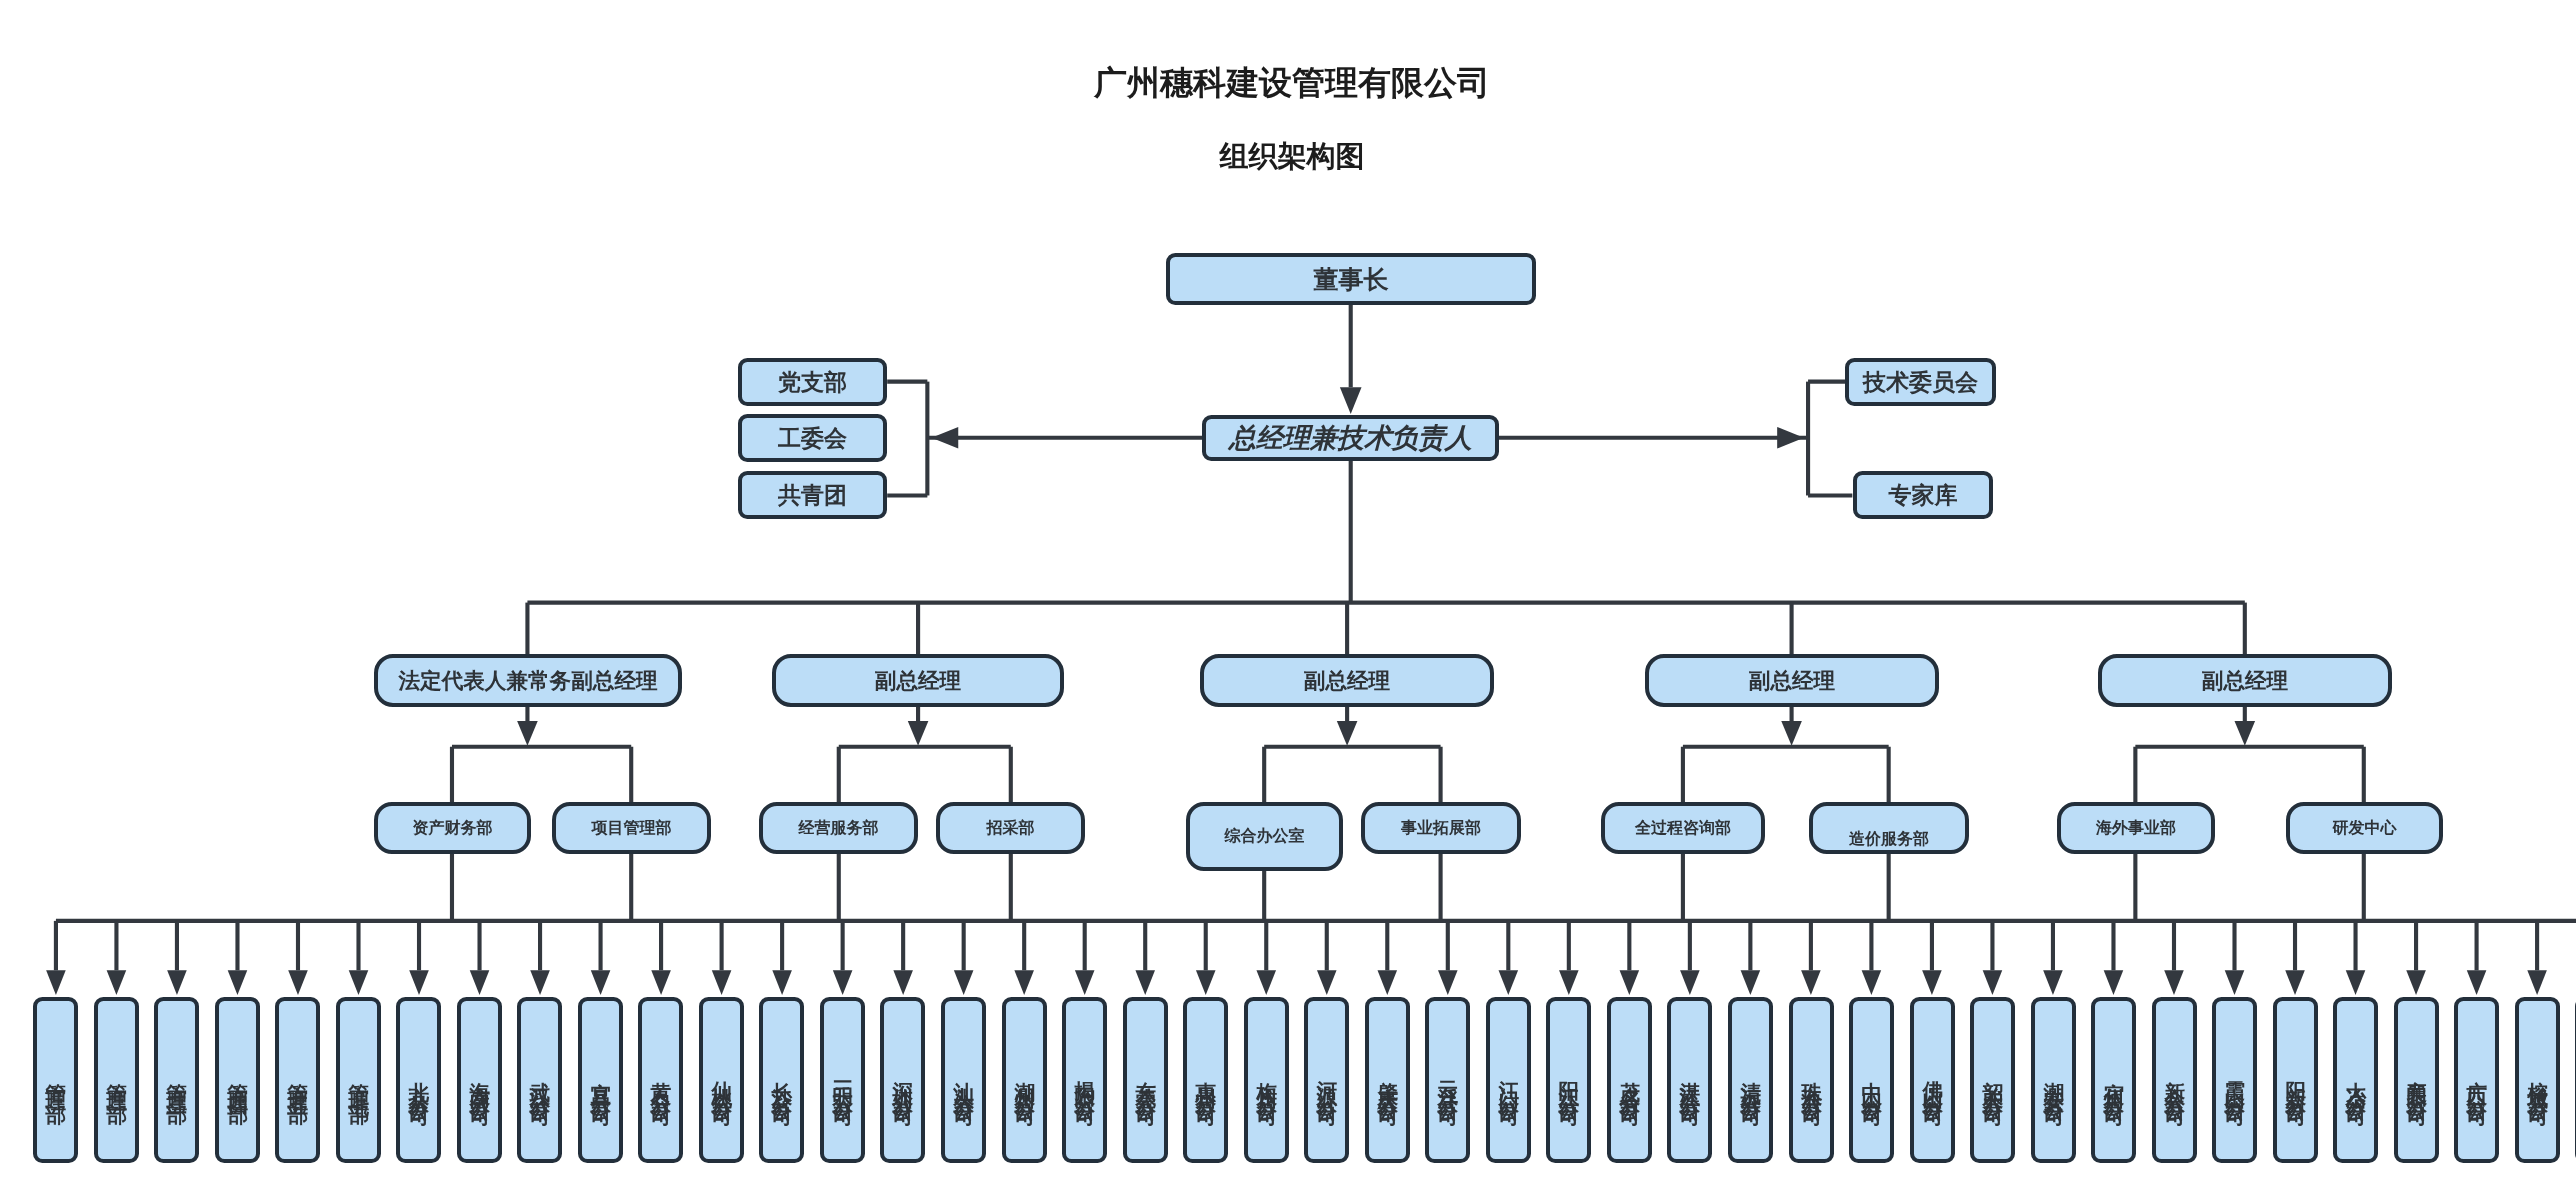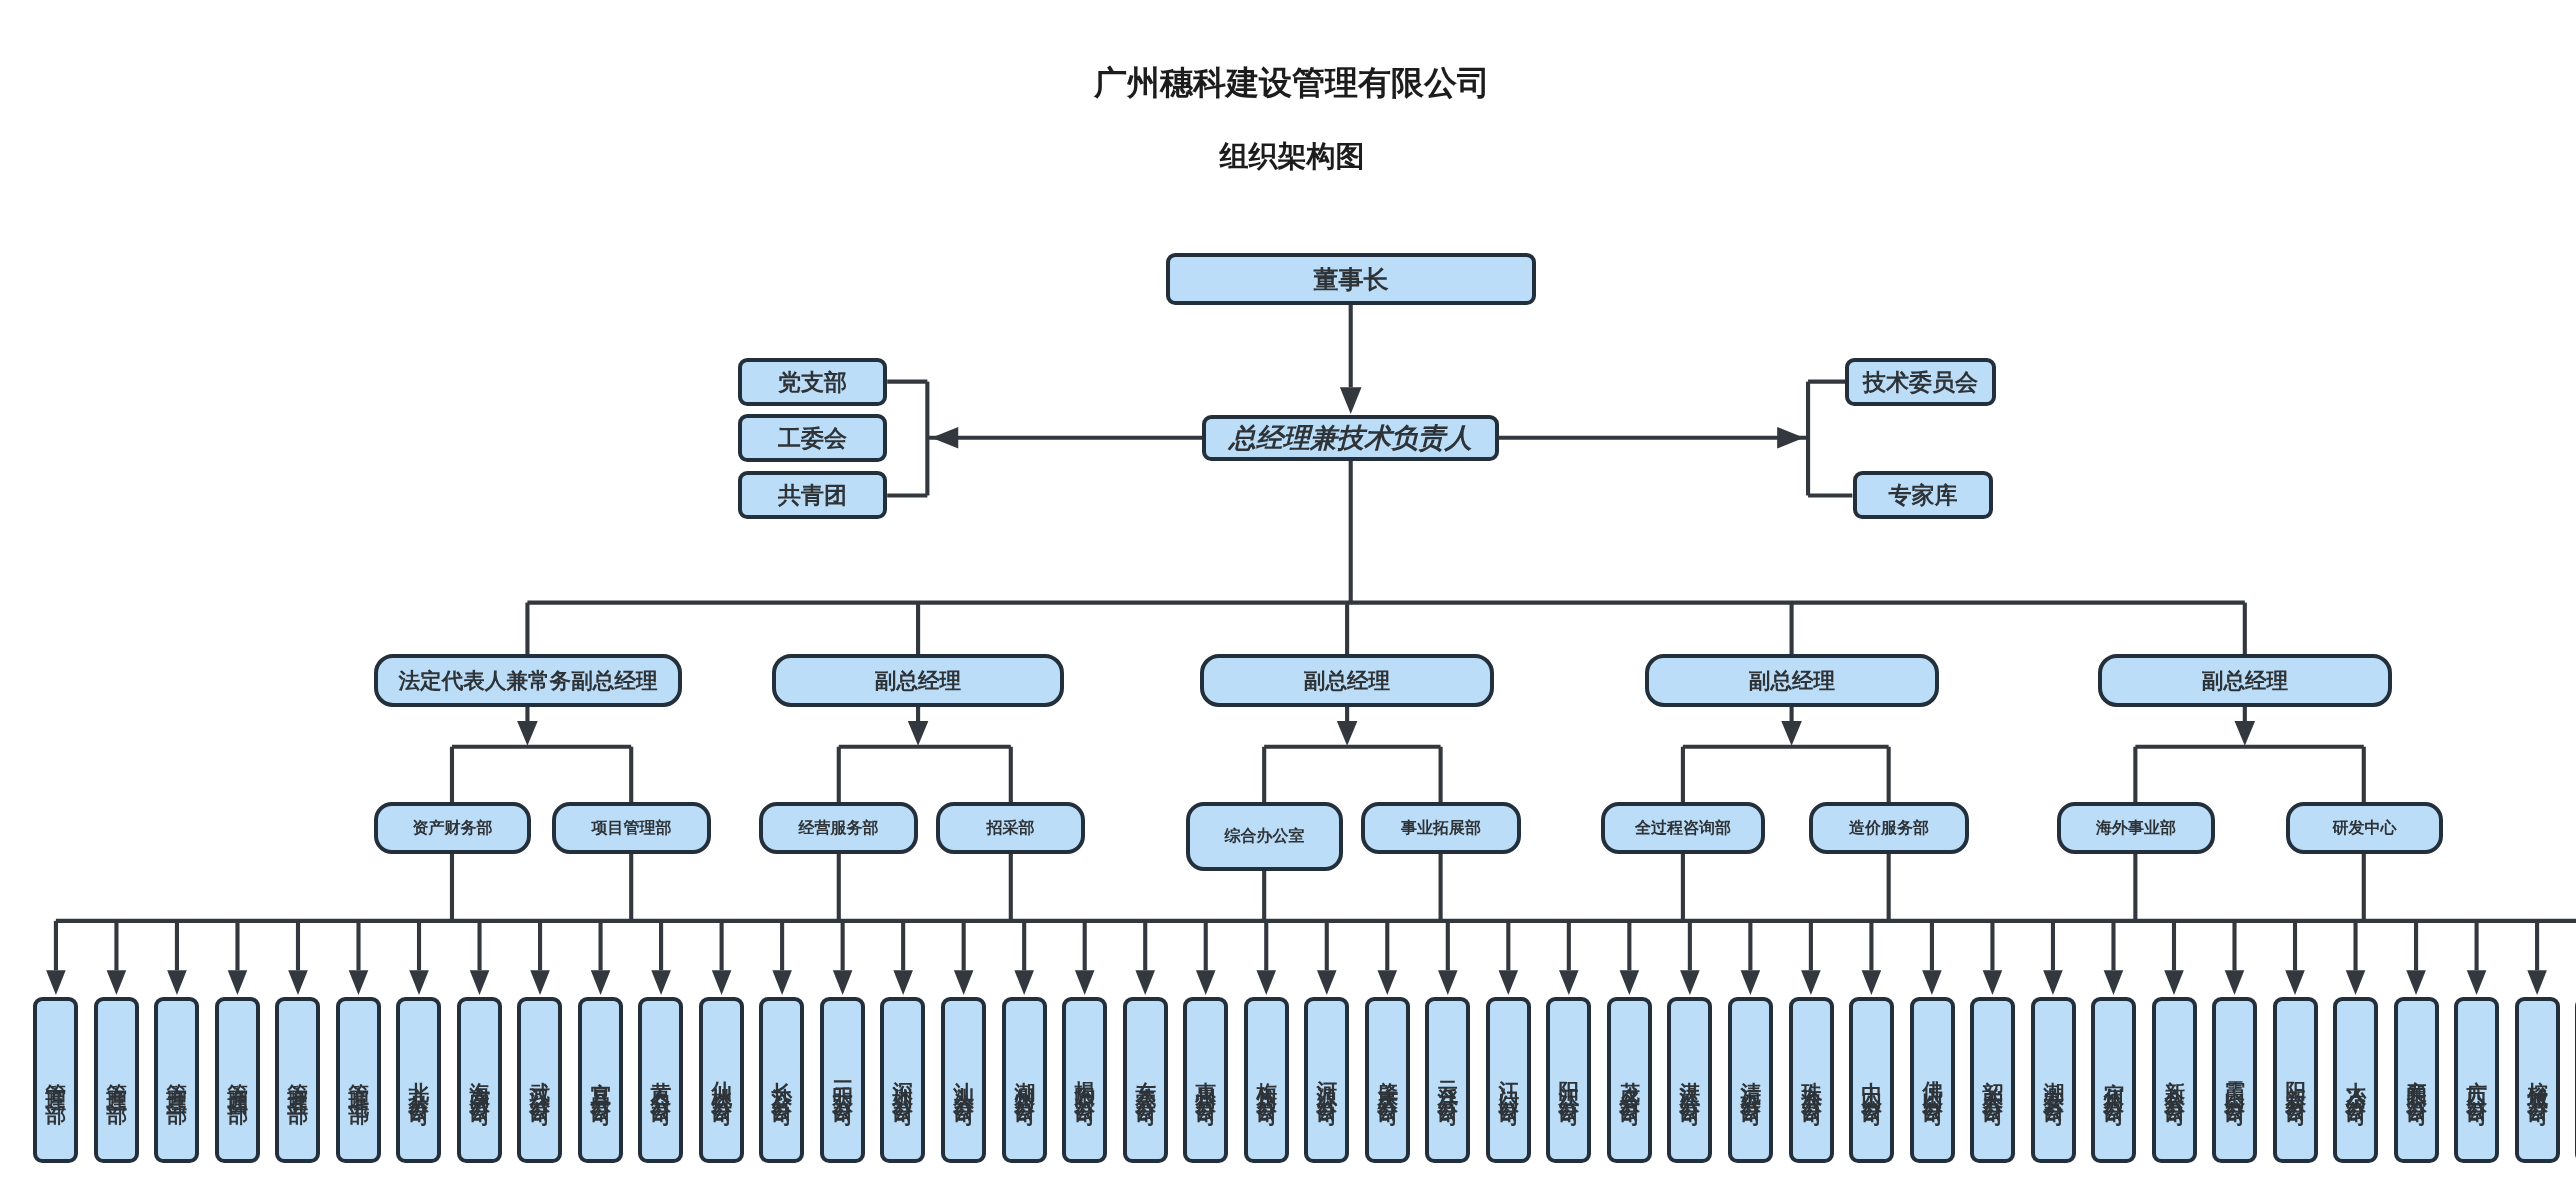--- a/index.html
+++ b/index.html
@@ -216,21 +216,21 @@
       </div>
       <div class="box dept" style="left: 1186px; top: 802px; width: 157px; height: 69px;">
         <span>综合办公室</span>
       </div>
       <div class="box dept" style="left: 1361px; top: 802px; width: 160px; height: 52px;">
         <span>事业拓展部</span>
       </div>
       <div class="box dept" style="left: 1601px; top: 802px; width: 164px; height: 52px; text-align: center;">
         <span>全过程咨询部</span>
       </div>
-      <div class="box dept" style="left: 1809px; top: 802px; width: 160px; height: 52px;">
+      <div class="box dept" style="left: 1809px; top: 802px; width: 160px; height: 52px; align-items: flex-end;">
         <span>造价服务部</span>
       </div>
       <div class="box dept" style="left: 2057px; top: 802px; width: 158px; height: 52px;">
         <span>海外事业部</span>
       </div>
       <div class="box dept" style="left: 2286px; top: 802px; width: 157px; height: 52px;">
         <span>研发中心</span>
       </div>
     </div>
   <div id="bottom-row">

